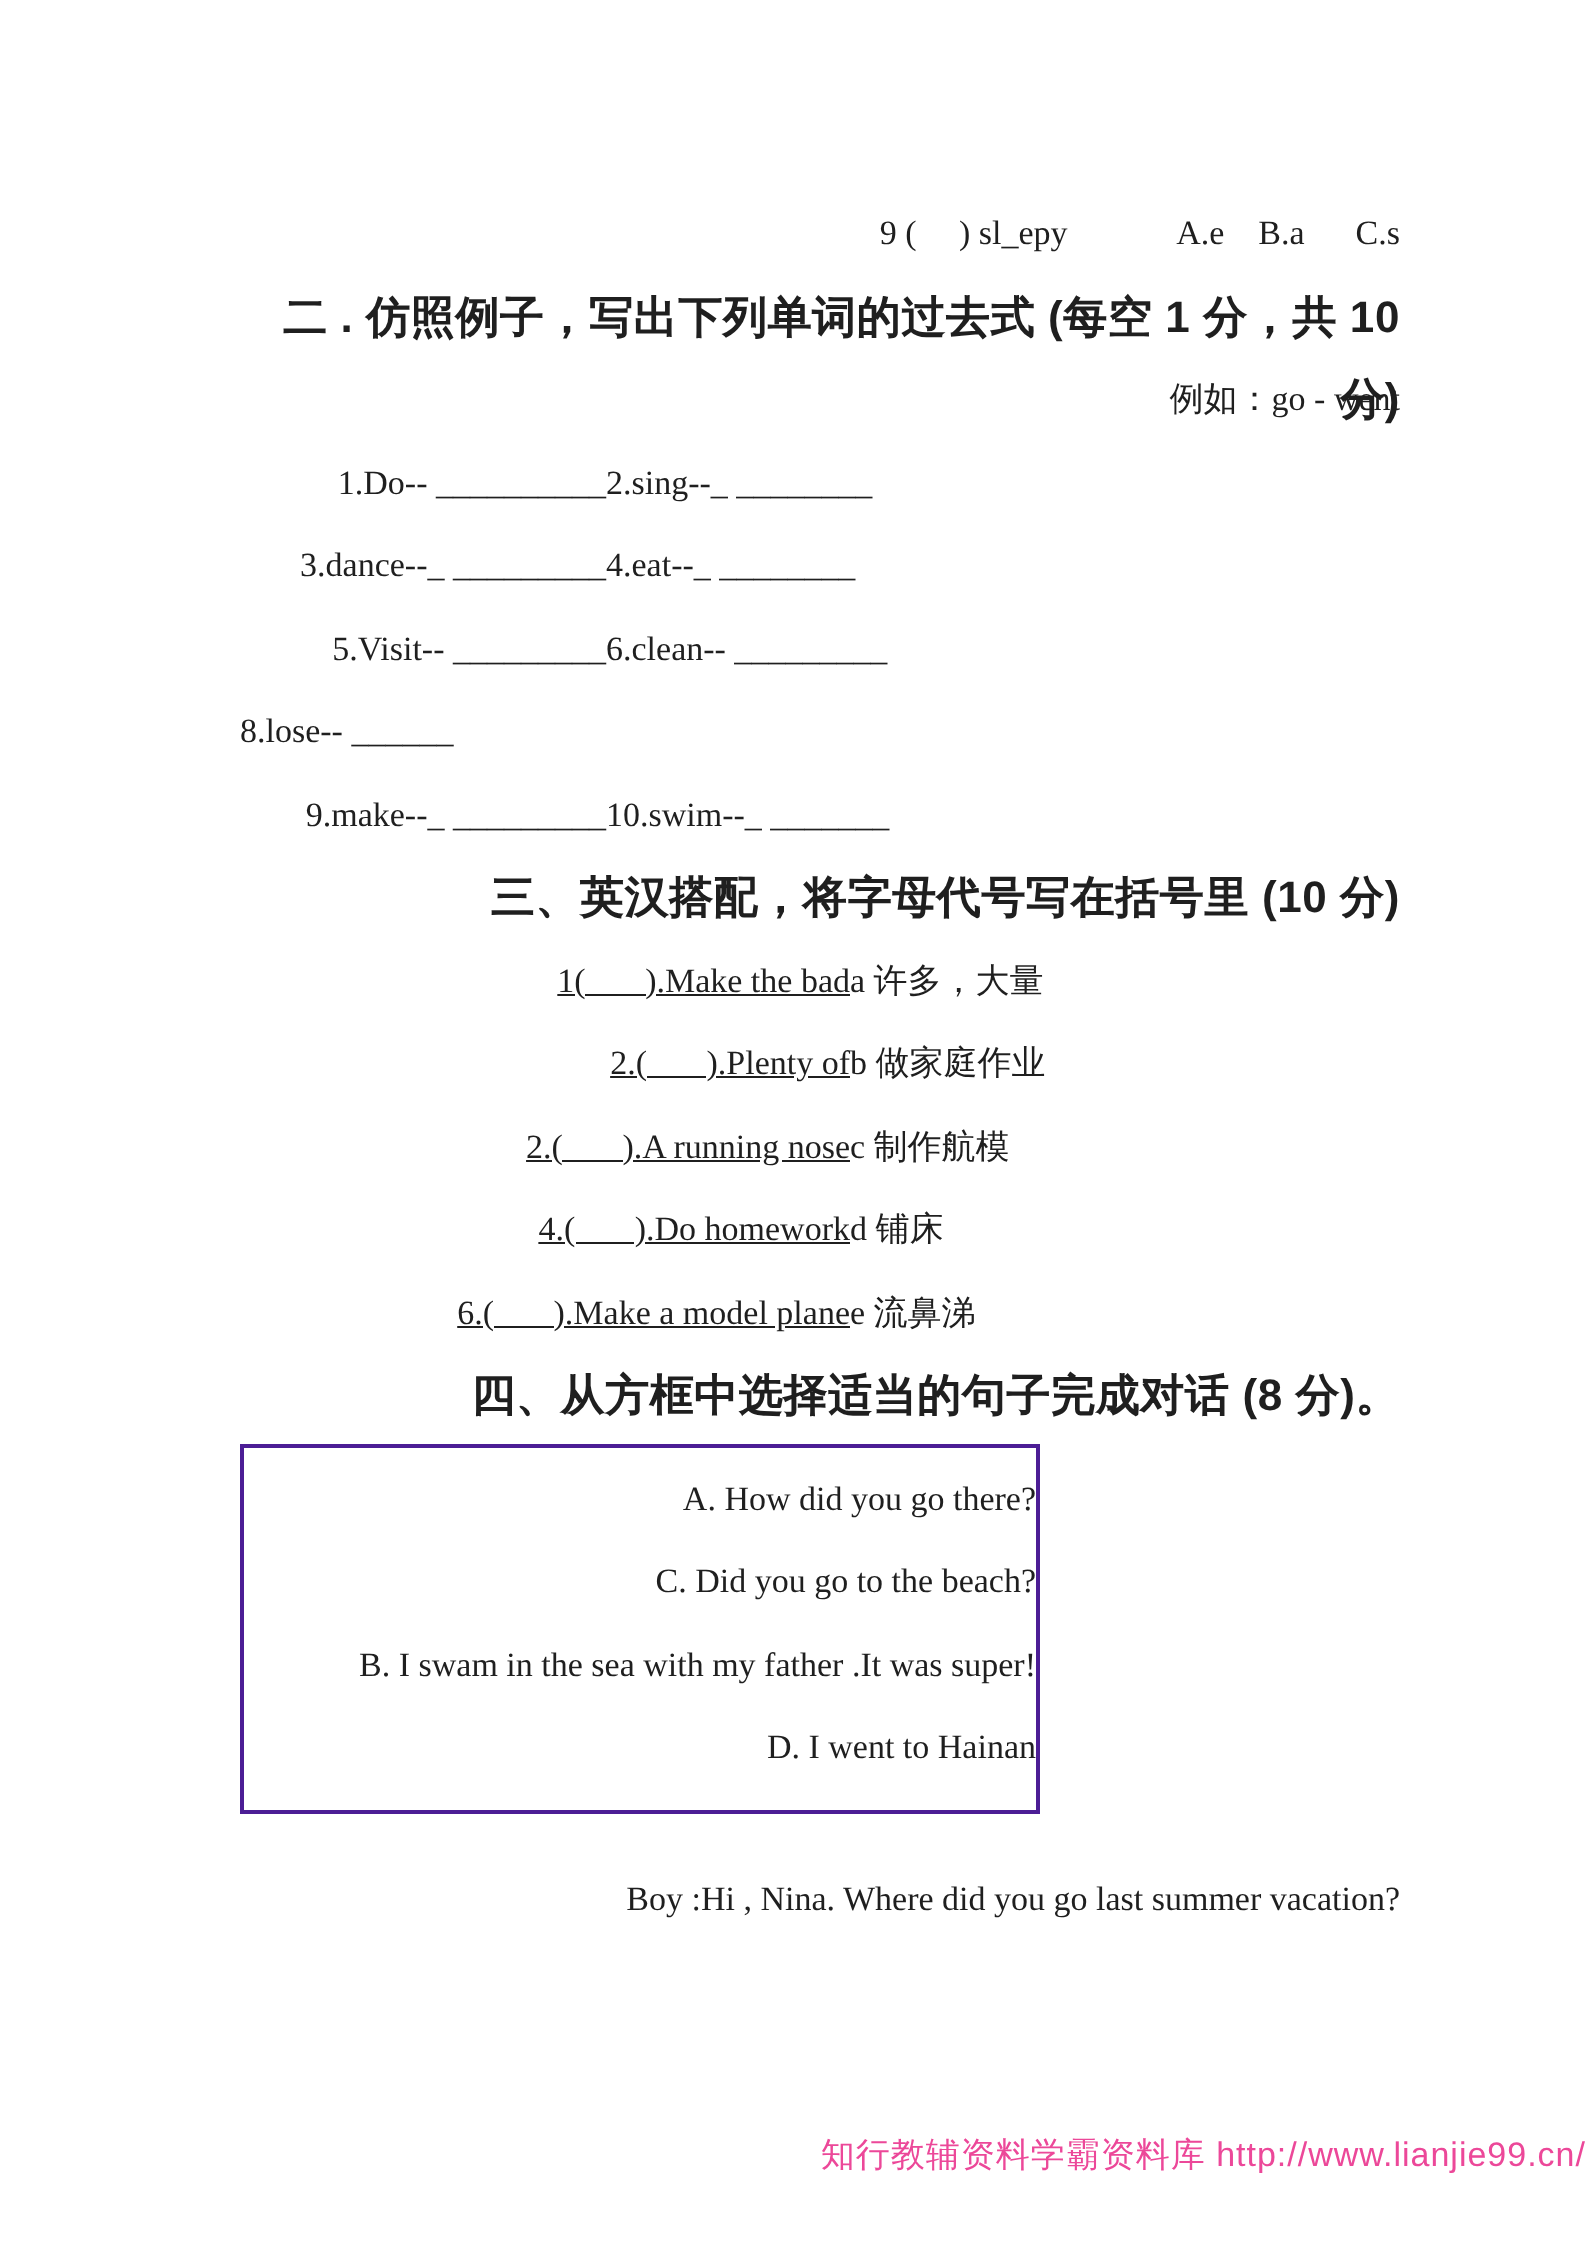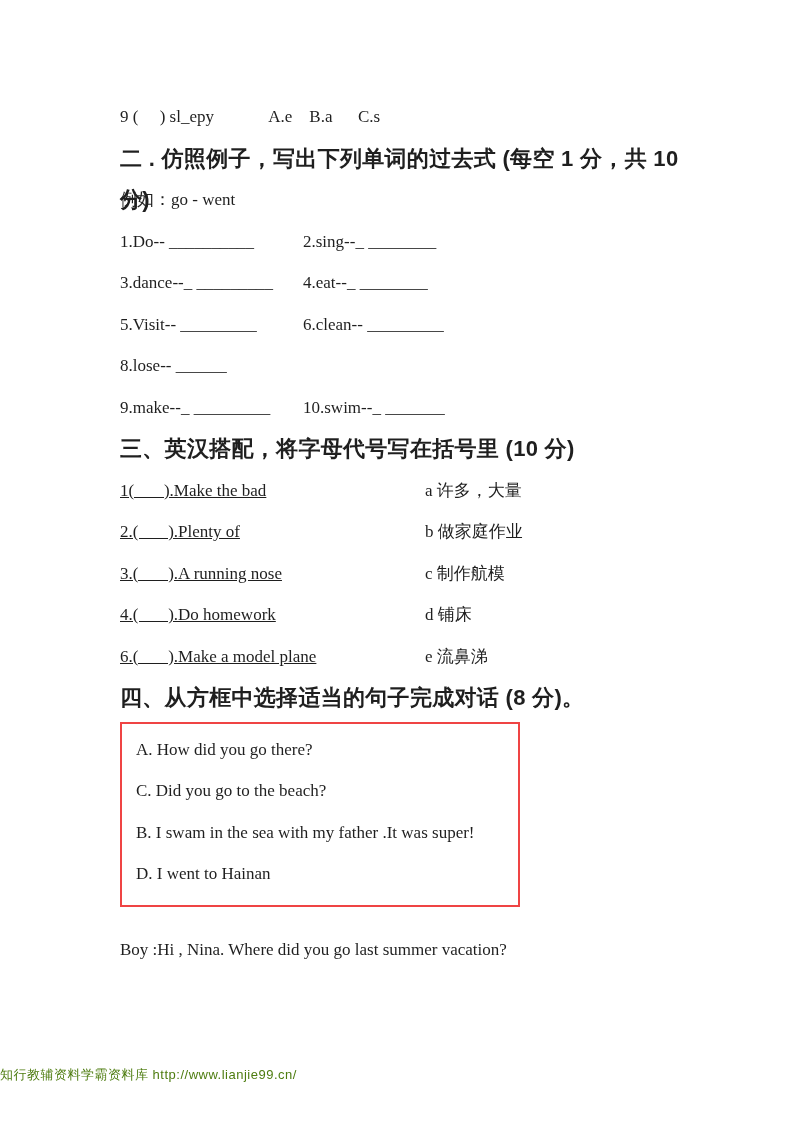--- a/index.html
+++ b/index.html
@@ -10,20 +10,21 @@
     position: relative;
     font-family: "Liberation Serif", serif;
     color: #1f1f1f;
     overflow: hidden;
   }
   .content {
     position: absolute;
     left: 120px;
     top: 96px;
     width: 580px;
+    text-align: right;
   }
   .line {
     height: 41.5px;
     line-height: 41.5px;
     font-size: 17px;
     white-space: pre-wrap;
   }
   .sec-title {
     height: 41.5px;
     line-height: 41.5px;
@@ -37,34 +38,34 @@
     display: flex;
     height: 41.5px;
     line-height: 41.5px;
     font-size: 17px;
     white-space: pre-wrap;
   }
   .two-col .c1 { flex: none; width: 183px; }
   .two-col.wide .c1 { width: 305px; text-decoration: underline; }
   .options-box {
     width: 382px;
-    border: 2px solid #ef4444;
+    border: 2px solid #4c1d95;
     margin-top: 3px;
     padding: 5px 0 10px 14px;
   }
   .dialog { margin-top: 22px; }
   .footer {
     position: absolute;
     left: 0;
     right: 0;
     top: 1066px;
-    text-align: left;
+    text-align: right;
     font-family: "Liberation Sans", sans-serif;
-    font-size: 13px;
-    color: #4d7c0f;
+    font-size: 17px;
+    color: #ec4899;
     letter-spacing: 0.5px;
   }
 </style>
 </head>
 <body>
 
 <div class="content">
 
   <div class="line">9 (     ) sl_epy             A.e    B.a      C.s</div>
 
@@ -95,21 +96,21 @@
 
   <div class="two-col wide">
     <span class="c1">1(       ).Make the bad</span>
     <span class="c2">a 许多，大量</span>
   </div>
   <div class="two-col wide">
     <span class="c1">2.(       ).Plenty of</span>
     <span class="c2">b 做家庭作业</span>
   </div>
   <div class="two-col wide">
-    <span class="c1">3.(       ).A running nose</span>
+    <span class="c1">2.(       ).A running nose</span>
     <span class="c2">c 制作航模</span>
   </div>
   <div class="two-col wide">
     <span class="c1">4.(       ).Do homework</span>
     <span class="c2">d 铺床</span>
   </div>
   <div class="two-col wide">
     <span class="c1">6.(       ).Make a model plane</span>
     <span class="c2">e 流鼻涕</span>
   </div>

